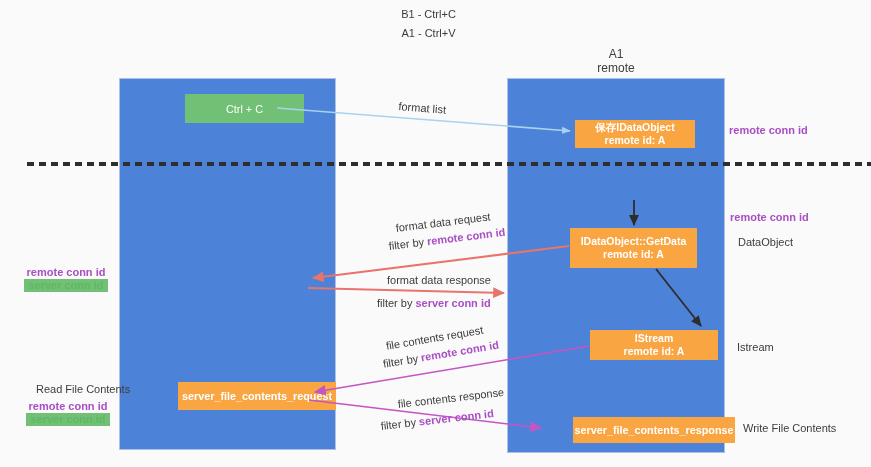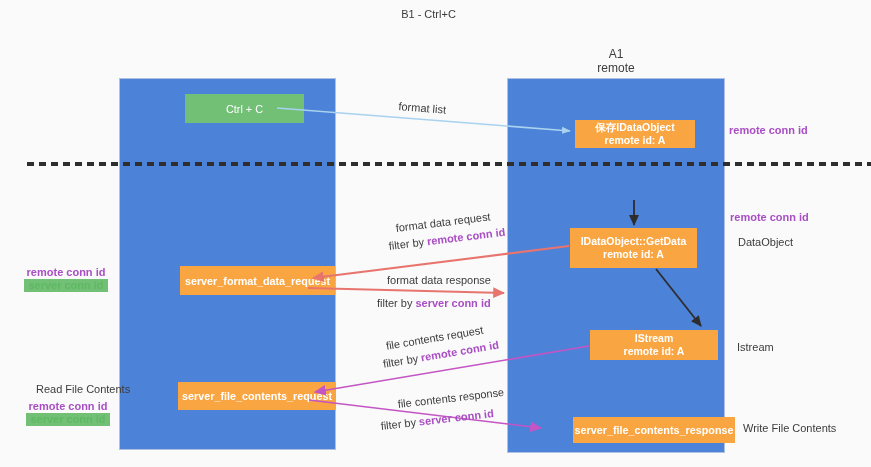--- a/index.html
+++ b/index.html
@@ -43,40 +43,40 @@
 
   .title{position:absolute;text-align:center;font-size:11px;line-height:19px;color:#3c3c3c;z-index:4;}
 </style>
 </head>
 <body>
 
 <div id="canvas">
 
   <div class="title" style="left:353px;top:5px;width:151px">
     <div>B1 - Ctrl+C</div>
+    <div>A1 - Ctrl+V</div>
   </div>
 
   <div class="hdr" style="left:566px;top:47px;width:100px">
     <div>A1</div>
     <div>remote</div>
   </div>
 
   <div class="lifeline" style="left:119px;top:78px;width:217px;height:372px"></div>
   <div class="lifeline" style="left:507px;top:78px;width:218px;height:375px"></div>
 
   <div class="box green single" style="left:157px;top:94px;width:119px;height:29px">Ctrl + C</div>
   <div class="box orange" style="left:575px;top:120px;width:120px;height:28px">
     <div class="l1">保存IDataObject</div>
     <div class="l2">remote id: A</div>
   </div>
   <div class="box orange" style="left:570px;top:228px;width:127px;height:40px">
     <div class="l1">IDataObject::GetData</div>
     <div class="l2">remote id: A</div>
   </div>
-  <div class="box orange single" style="left:152px;top:266px;width:155px;height:29px">server_format_data_request</div>
   <div class="box orange" style="left:590px;top:330px;width:128px;height:30px">
     <div class="l1">IStream</div>
     <div class="l2">remote id: A</div>
   </div>
   <div class="box orange single" style="left:150px;top:382px;width:158px;height:28px">server_file_contents_request</div>
   <div class="box orange single" style="left:545px;top:417px;width:162px;height:26px">server_file_contents_response</div>
 
   <svg class="overlay" width="871" height="467" viewBox="0 0 871 467">
     <defs>
       <marker id="ah-blue" viewBox="0 0 10 10" refX="9" refY="5" markerWidth="9" markerHeight="9" orient="auto" markerUnits="userSpaceOnUse">

